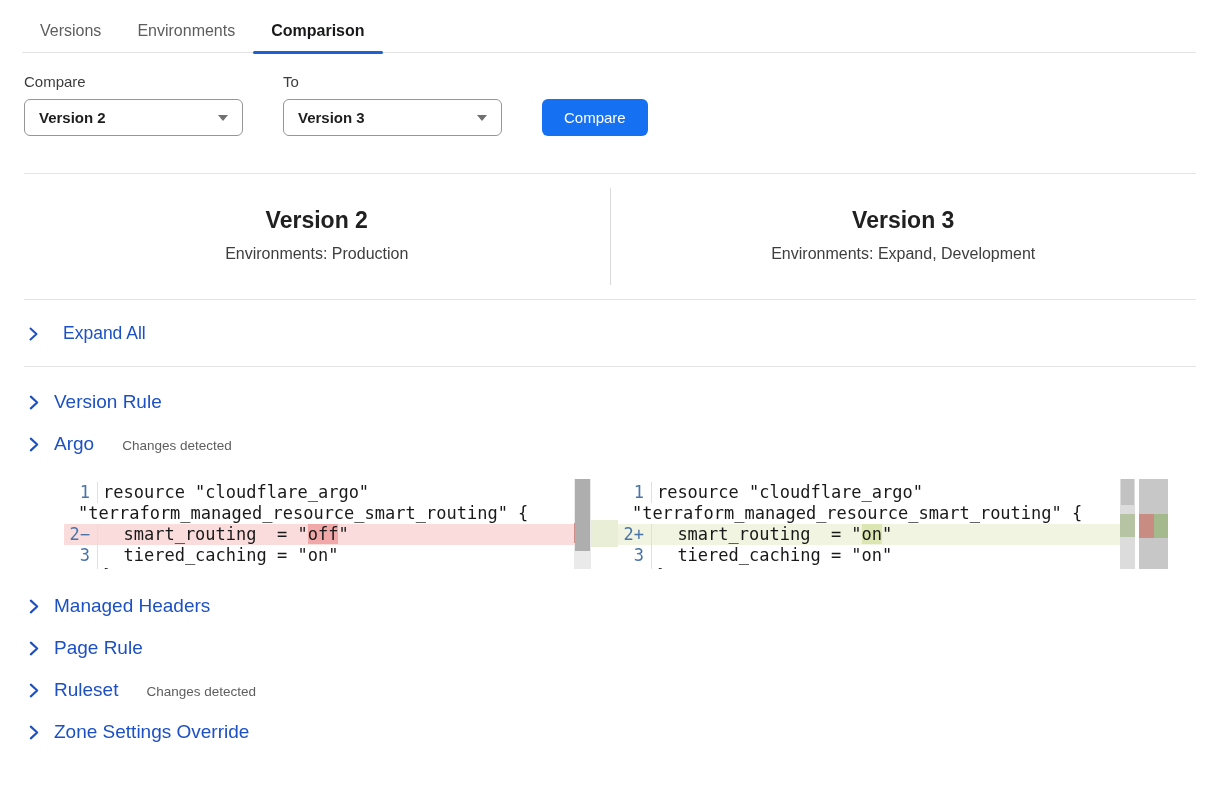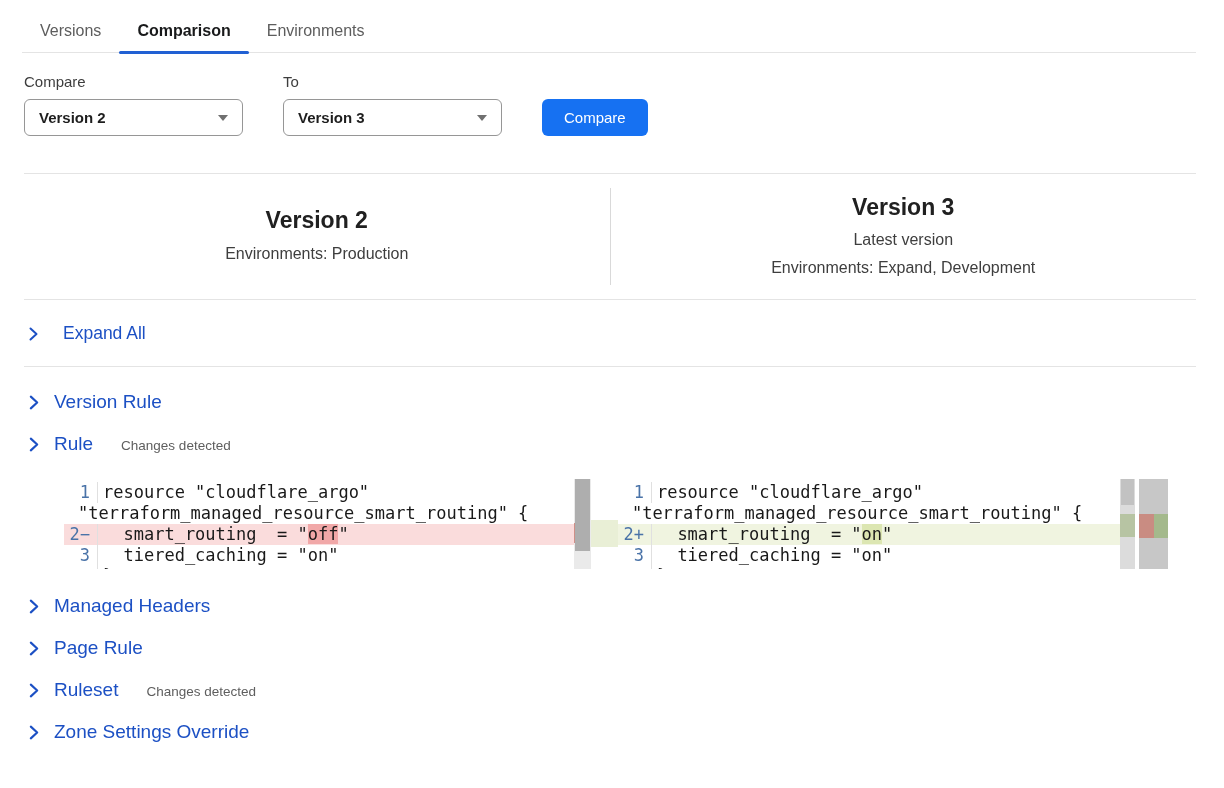--- a/index.html
+++ b/index.html
@@ -80,22 +80,22 @@
   .ruler { width:30px; background:#c7c7c7; position:relative; }
   .ruler .marker { position:absolute; top:39%; height:27%; left:0; right:0; display:flex; }
   .ruler .marker .m-red { flex:1; background:#c98c82; }
   .ruler .marker .m-green { flex:1; background:#a4b98c; }
 </style>
 </head>
 <body>
 
 <div class="tabs">
   <div class="tab">Versions</div>
+  <div class="tab">Environments</div>
   <div class="tab active">Comparison</div>
-  <div class="tab">Environments</div>
 </div>
 
 <div class="form-row">
   <div class="field">
     <div class="field-label">Compare</div>
     <div class="select">
       <span>Version 2</span>
       <span class="caret"></span>
     </div>
   </div>
@@ -112,21 +112,20 @@
 <div class="divider d1"></div>
 
 <div class="version-headers">
   <div class="vcol">
     <div class="vtitle">Version 2</div>
     <div class="vsub">Environments: Production</div>
   </div>
   <div class="vsep"></div>
   <div class="vcol">
     <div class="vtitle">Version 3</div>
-    <div class="vsub">Latest version</div>
     <div class="vsub">Environments: Expand, Development</div>
   </div>
 </div>
 
 <div class="divider"></div>
 
 <div class="expand-row">
   <span class="chev">
     <svg width="11" height="16" viewBox="0 0 11 16">
         <path d="M2.5 2.5 L8.5 8 L2.5 13.5" fill="none" stroke="#1c50c4" stroke-width="2" stroke-linecap="round" stroke-linejoin="round"></path>
@@ -148,21 +147,21 @@
     <span>Version Rule</span>
 
   </div>
 
   <div class="section-row">
     <span class="chev">
       <svg width="12" height="17" viewBox="0 0 11 16">
           <path d="M2.5 2.5 L8.5 8 L2.5 13.5" fill="none" stroke="#1c50c4" stroke-width="2" stroke-linecap="round" stroke-linejoin="round"></path>
         </svg>
     </span>
-    <span>Rule</span>
+    <span>Argo</span>
     <span class="badge">Changes detected</span>
   </div>
 
   <div class="diff-block">
 
     <div class="pane left">
       <div class="codewrap">
         <div class="crow">
           <span class="ln">1</span>
           <span class="ccode">resource "cloudflare_argo"</span>

